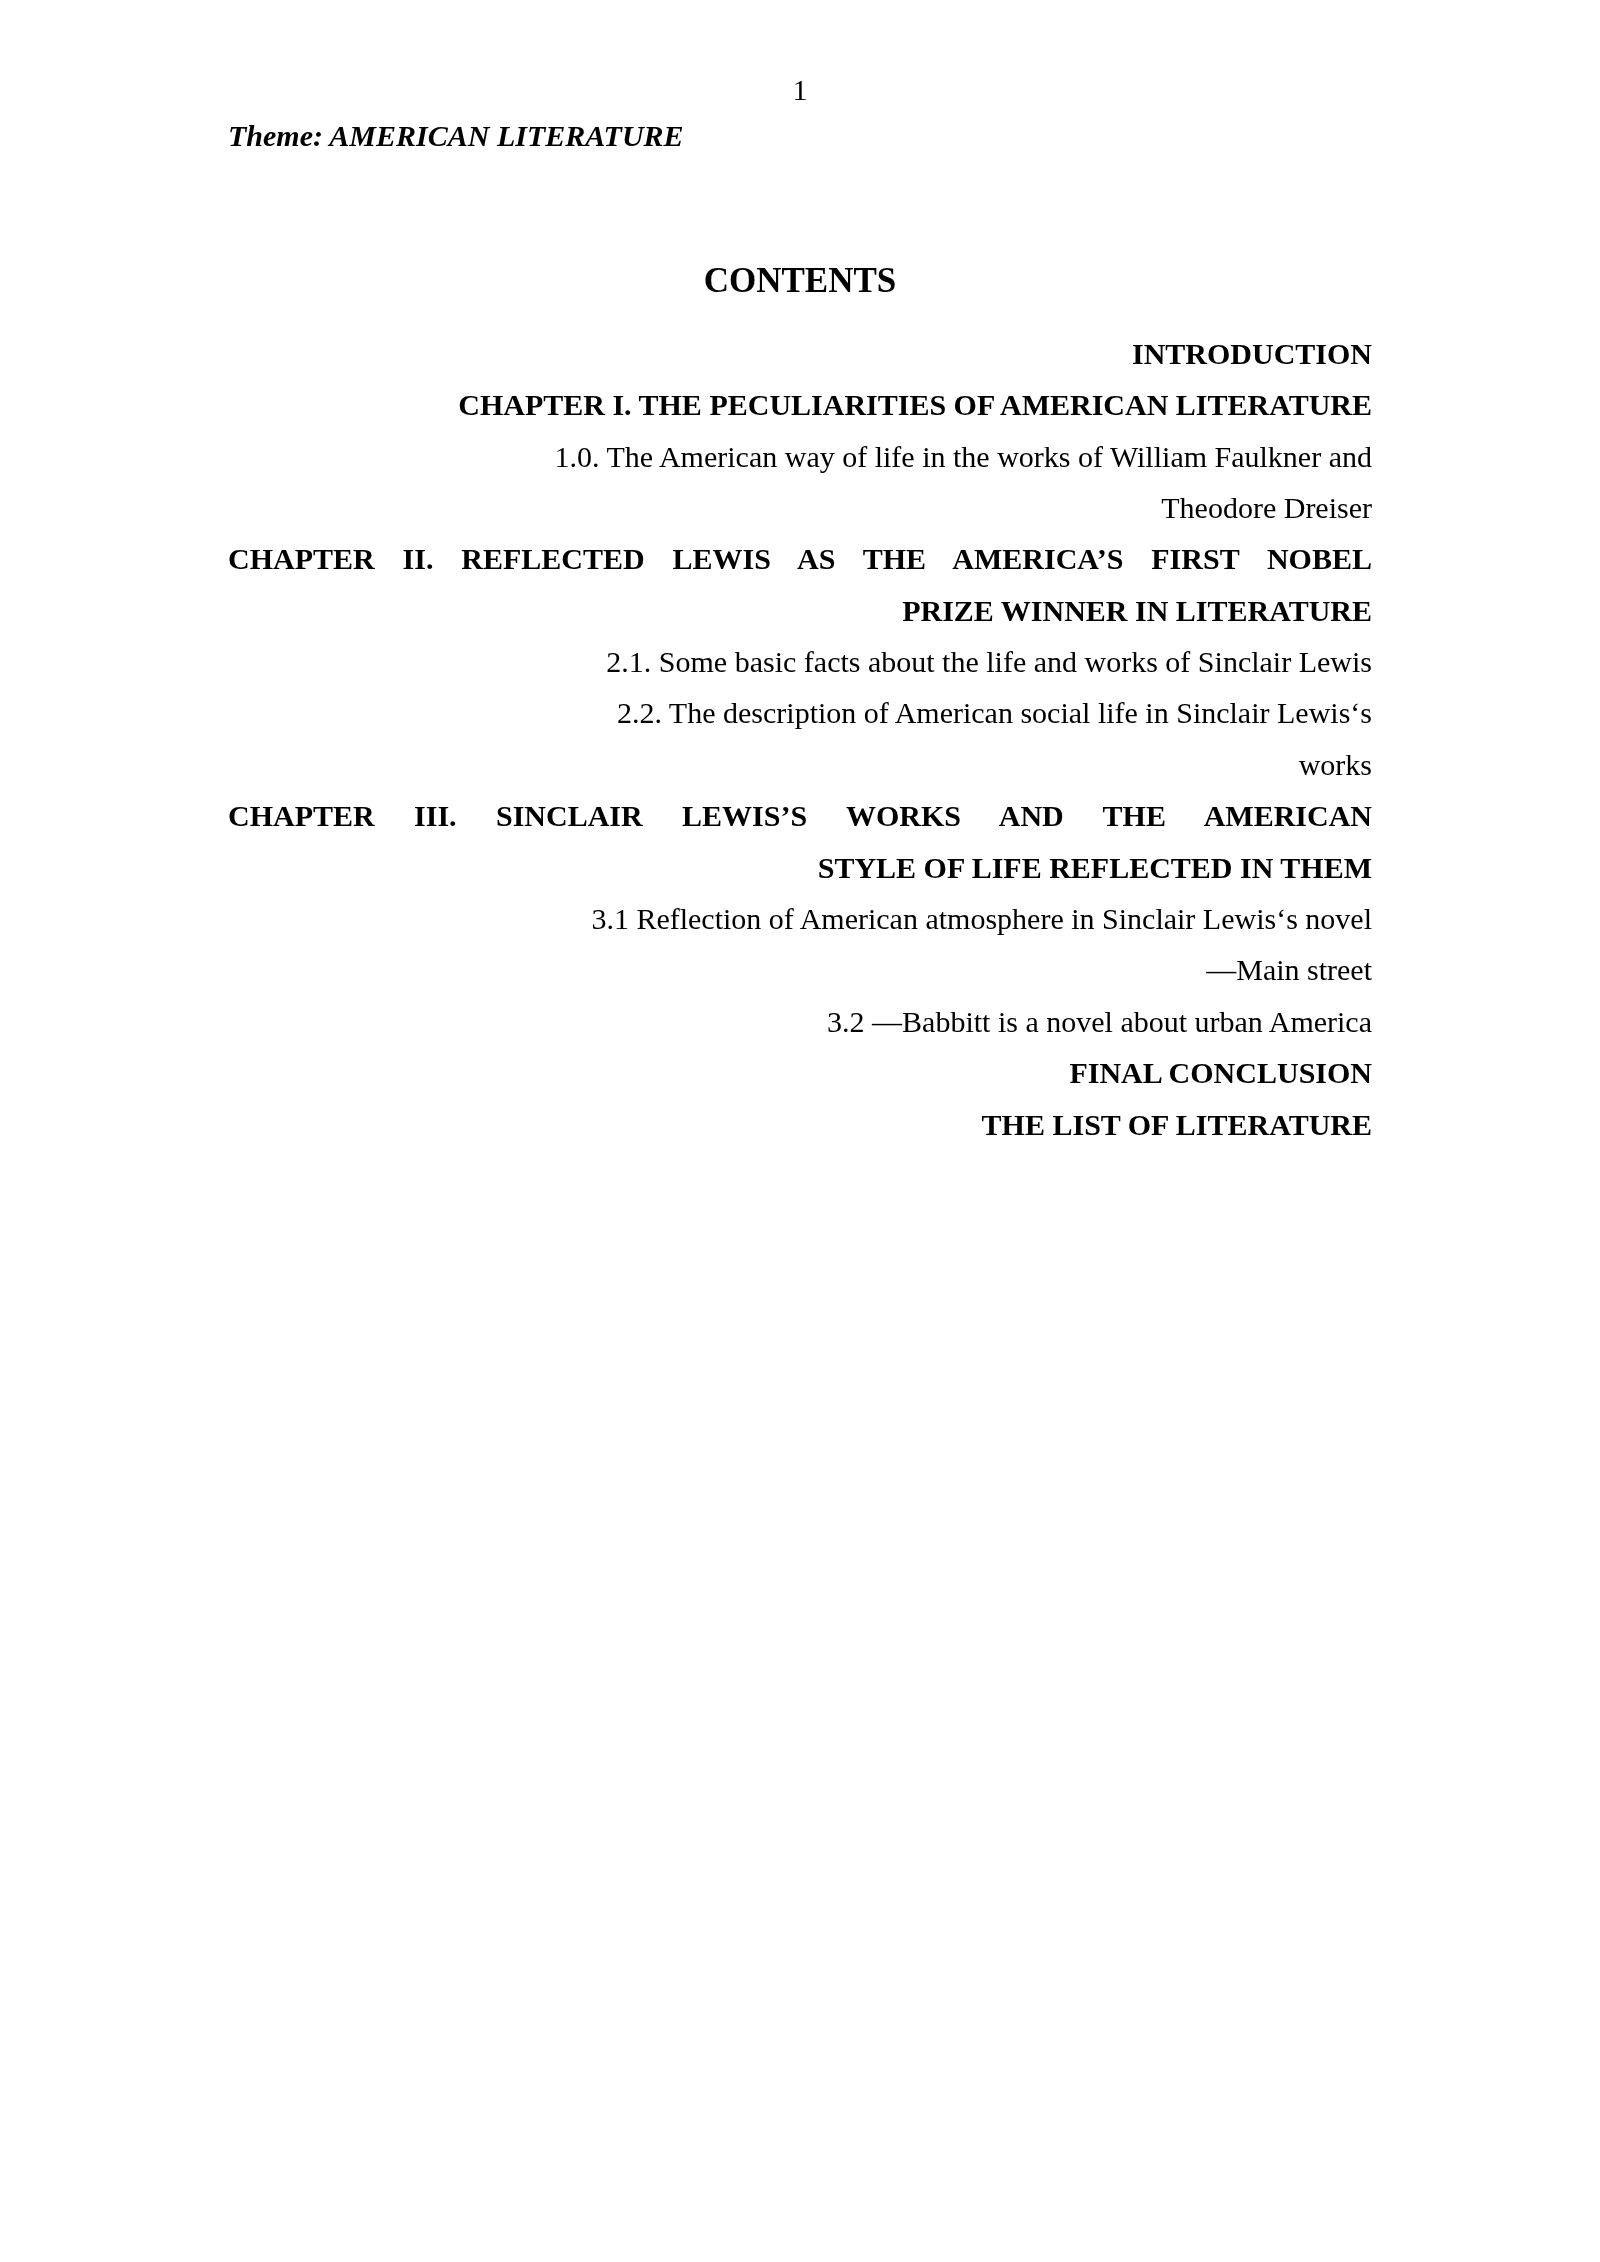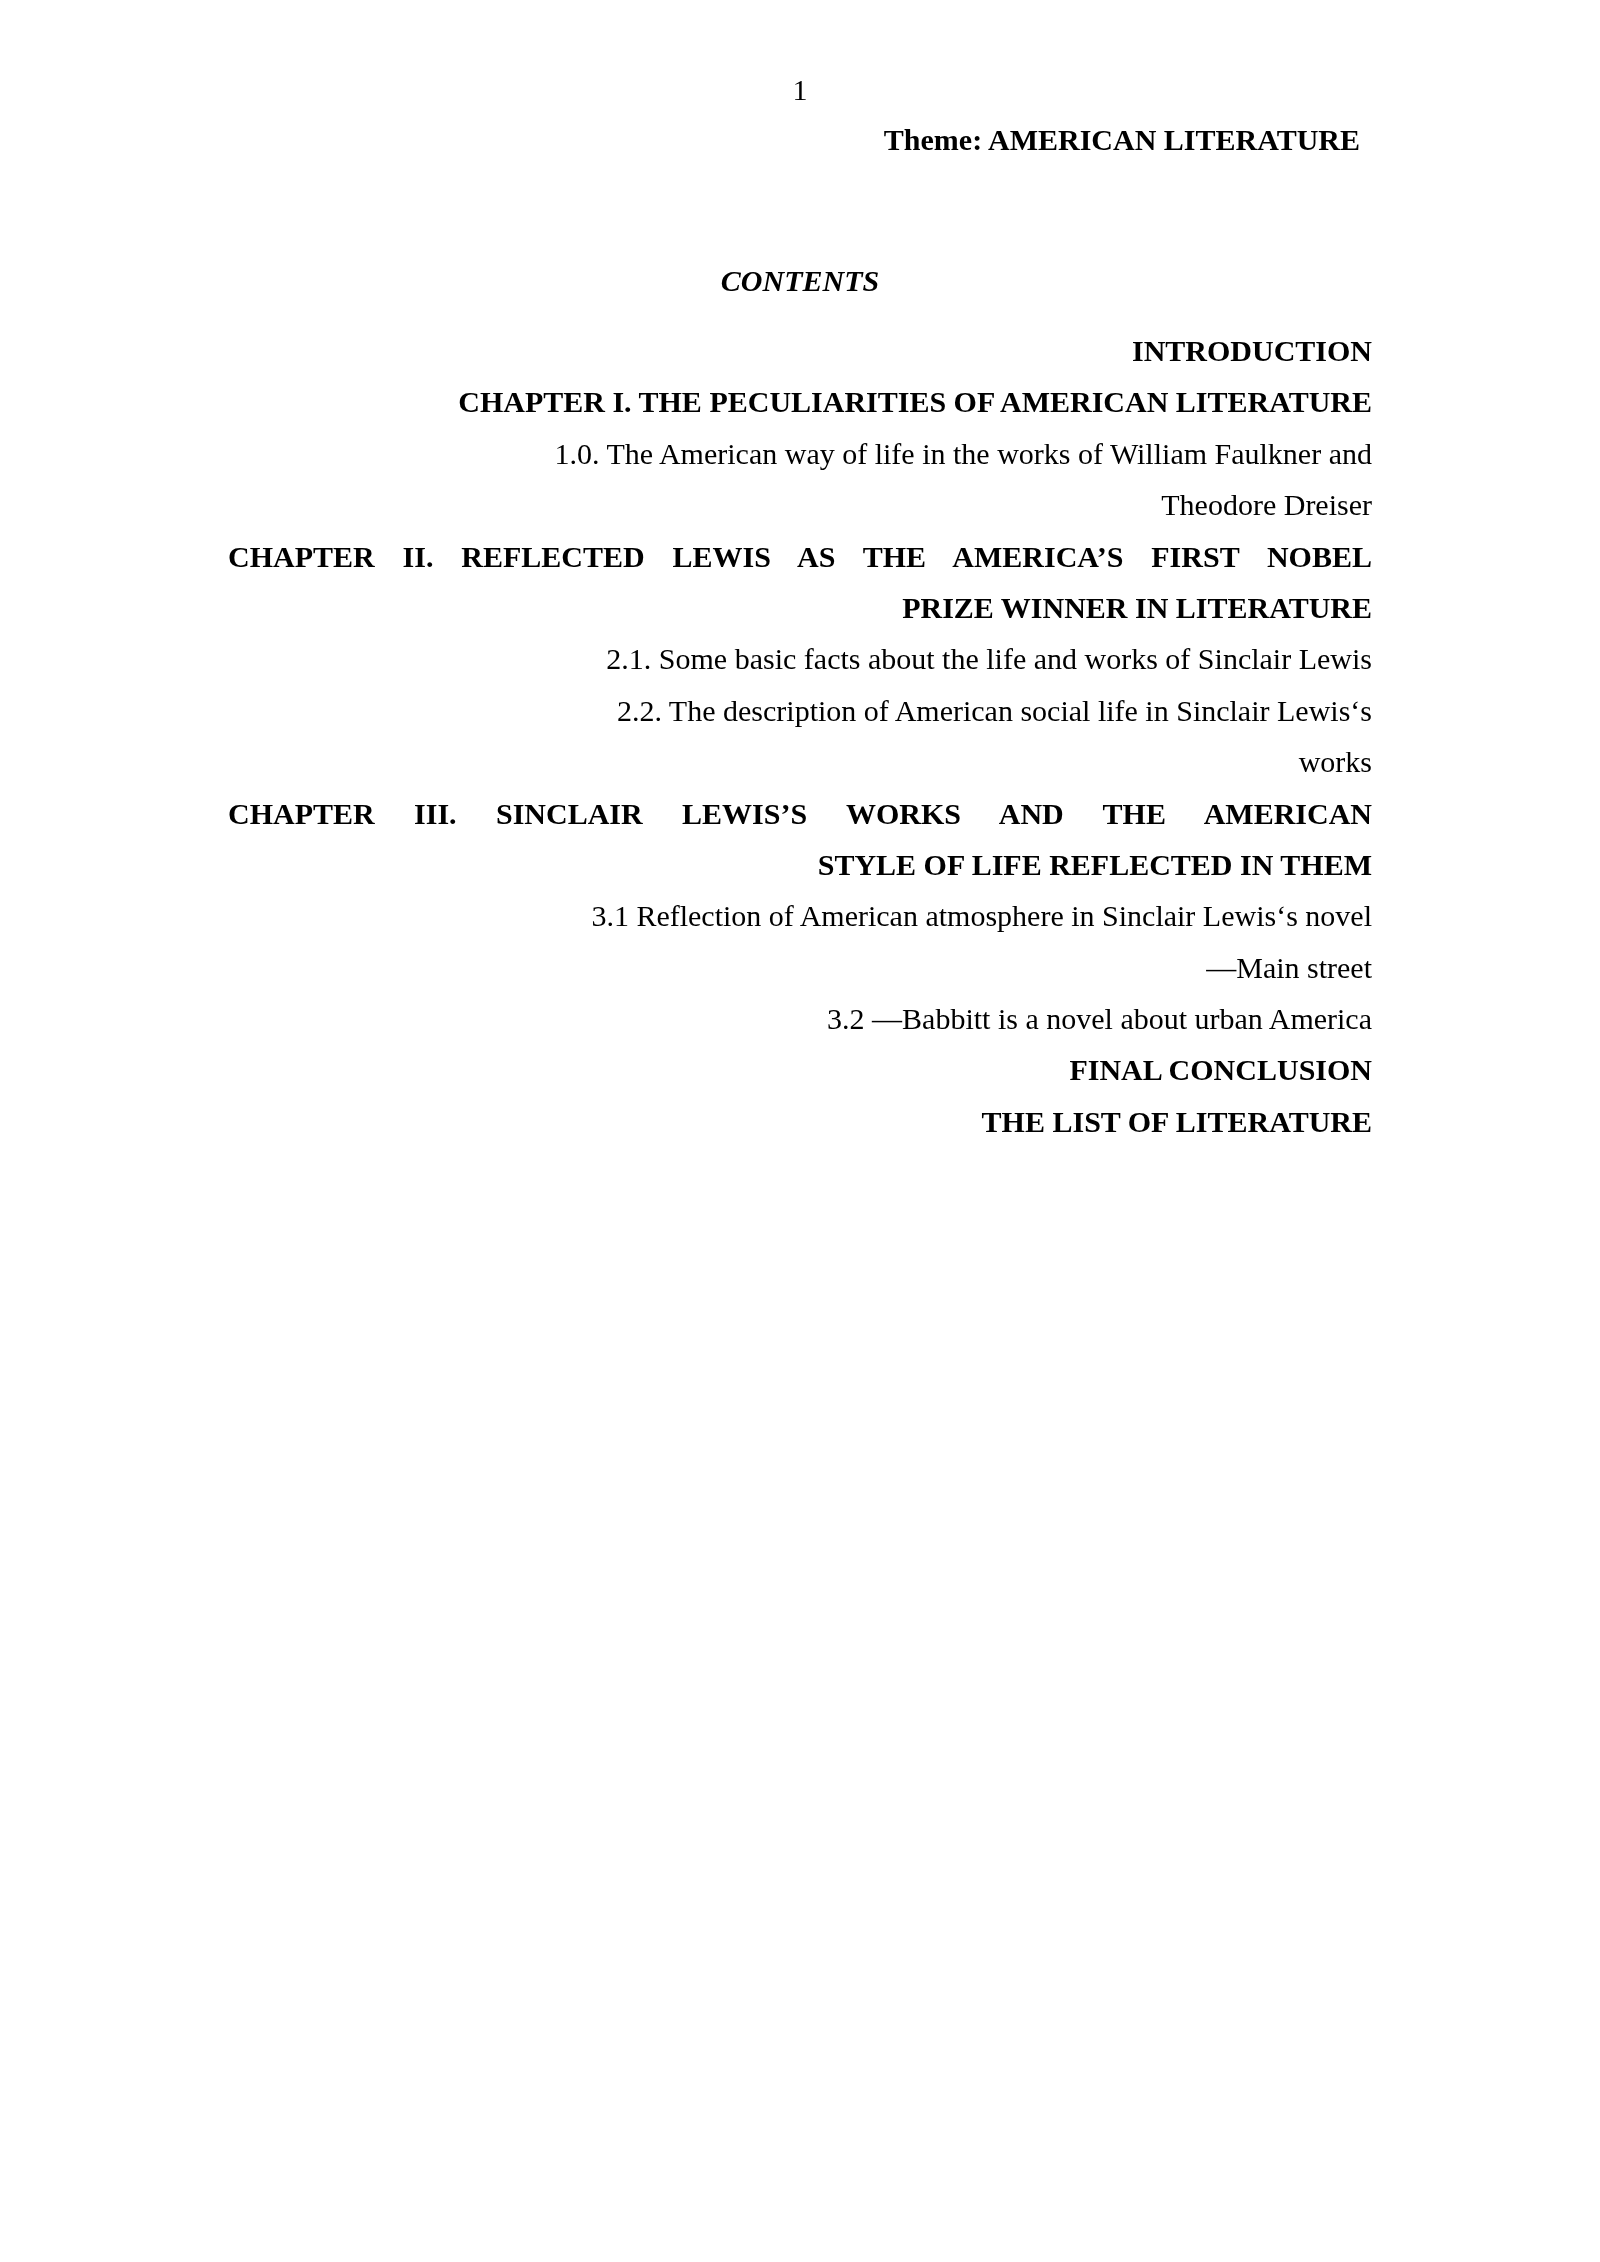--- a/index.html
+++ b/index.html
@@ -22,33 +22,33 @@
     padding: 72px 228px 0 228px;
     position: relative;
   }
   .page-number {
     text-align: center;
     font-size: 30px;
     line-height: 1.2;
     margin: 0 0 8px 0;
   }
   .doc-title {
-    text-align: right;
+    text-align: left;
     font-size: 30px;
     font-weight: bold;
     line-height: 1.35;
-    margin: 12px;
+    margin: 0;
+    font-style: italic;
   }
   .contents-heading {
     text-align: center;
-    font-size: 30px;
+    font-size: 35px;
     font-weight: bold;
     margin: 100px 0 0 0;
     line-height: 1.35;
-    font-style: italic;
   }
   .toc {
     margin-top: 28px;
   }
   .toc-line {
     font-size: 30px;
     line-height: 1.48;
     margin: 0 0 7px 0;
     text-align: right;
   }

